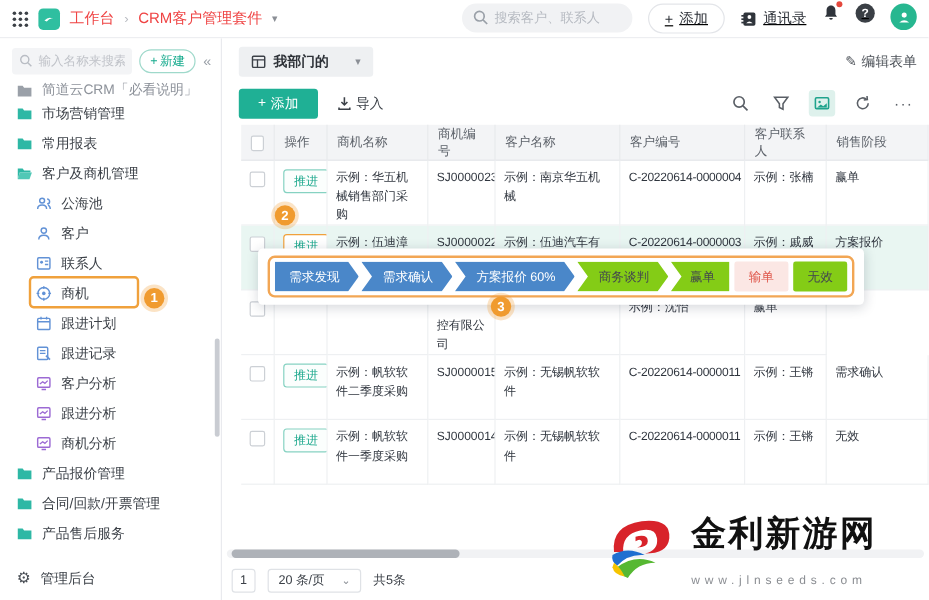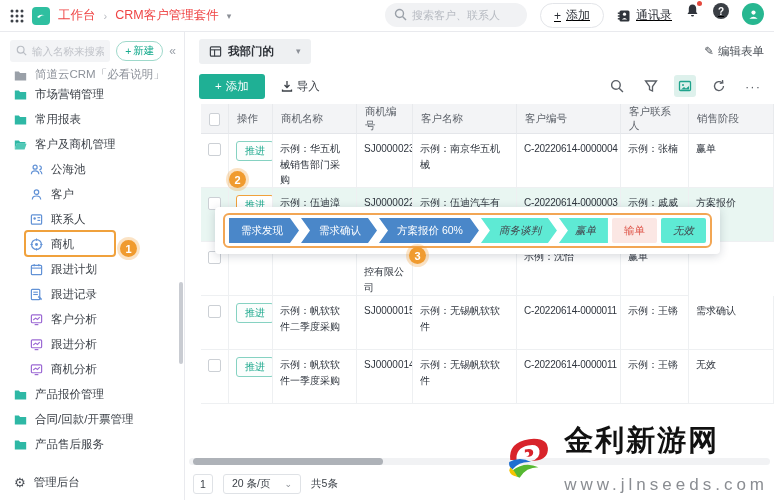--- a/index.html
+++ b/index.html
@@ -96,42 +96,42 @@
   .badge { position:absolute; width:17px; height:17px; border-radius:50%; background:#f09b2f; color:#fff;
            font-size:11px; font-weight:bold; display:flex; align-items:center; justify-content:center;
            box-shadow:0 0 0 3px rgba(240,155,47,0.28); z-index:30; }
 
   
   .popup { position:absolute; left:30px; top:175px; z-index:20; background:#fff; border-radius:4px;
            box-shadow:0 2px 10px rgba(30,40,60,0.18); padding:6px 8px; }
   .flow { display:inline-flex; align-items:center; border:2px solid #f2a654; border-radius:6px; padding:3px 4px; background:#fff; }
   .step { height:25px; display:flex; align-items:center; justify-content:center; font-size:10.5px; white-space:nowrap; }
   .step.blue { background:#4a87c9; color:#fff; }
-  .step.gray { background:#5eead4; color:#43474e;font-style:italic; }
+  .step.gray { background:#84cc16; color:#43474e; }
   .step.first { clip-path:polygon(0 0, calc(100% - 9px) 0, 100% 50%, calc(100% - 9px) 100%, 0 100%); padding:0 16px 0 12px; }
   .step.mid   { clip-path:polygon(0 0, calc(100% - 9px) 0, 100% 50%, calc(100% - 9px) 100%, 0 100%, 9px 50%); padding:0 16px 0 18px; margin-left:2px; }
   .step.tail  { clip-path:polygon(0 0, 100% 0, 100% 100%, 0 100%, 9px 50%); padding:0 12px 0 16px; margin-left:2px; }
   .step.plain { padding:0 12px; margin-left:4px; border-radius:2px; }
   .step.lost  { background:#fbe7e4; color:#df574b; }
 
   
   .hscroll-track { position:absolute; left:4px; right:4px; top:426px; height:7px; border-radius:4px; background:#f1f2f4; }
   .hscroll-thumb { position:absolute; left:4px; top:0; width:190px; height:7px; border-radius:4px; background:#aeb2b8; cursor:grab; }
   .pager { position:absolute; left:8px; top:442px; display:flex; align-items:center; gap:10px; }
   .pagebox { min-width:20px; height:20px; border:1px solid #dfe2e6; border-radius:3px; background:#fff;
              display:flex; align-items:center; justify-content:center; font-size:10.5px; color:#3c4148; cursor:pointer; padding:0 4px;}
   .sizesel { height:20px; border:1px solid #dfe2e6; border-radius:3px; background:#fff; display:flex; align-items:center;
              gap:14px; padding:0 8px; font-size:10.5px; color:#3c4148; cursor:pointer; }
   .totaltxt { font-size:10.5px; color:#3c4148; }
 
   
   .watermark { position:absolute; right:6px; bottom:4px; width:264px; height:72px; display:flex; align-items:center; gap:8px; z-index:40; }
   .wm-text { display:flex; flex-direction:column; }
   .wm-title { font-size:29px; font-weight:bold; color:#111; font-family:"Liberation Serif","DejaVu Serif",serif; letter-spacing:2px; line-height:1.1; }
-  .wm-url { font-size:17px; color:#8a8d92; letter-spacing:4px; margin-top:18px; }
+  .wm-url { font-size:10px; color:#8a8d92; letter-spacing:4px; margin-top:18px; }
 
   svg { display:block; }
 </style>
 </head>
 <body>
 
 <div class="app">
 
   <div class="topbar">
     <div class="tb-left">

